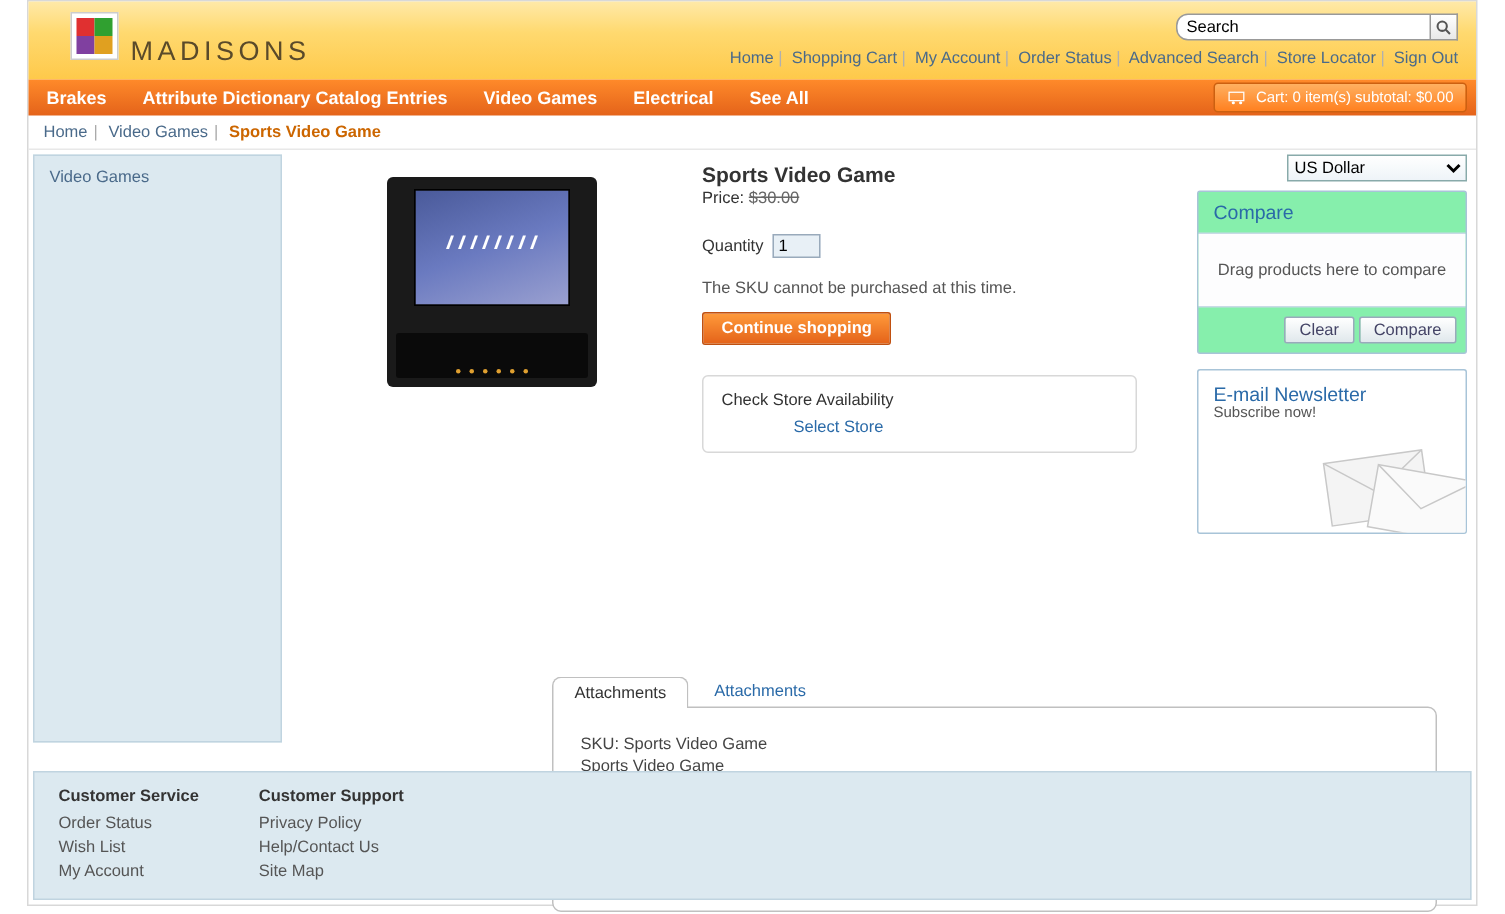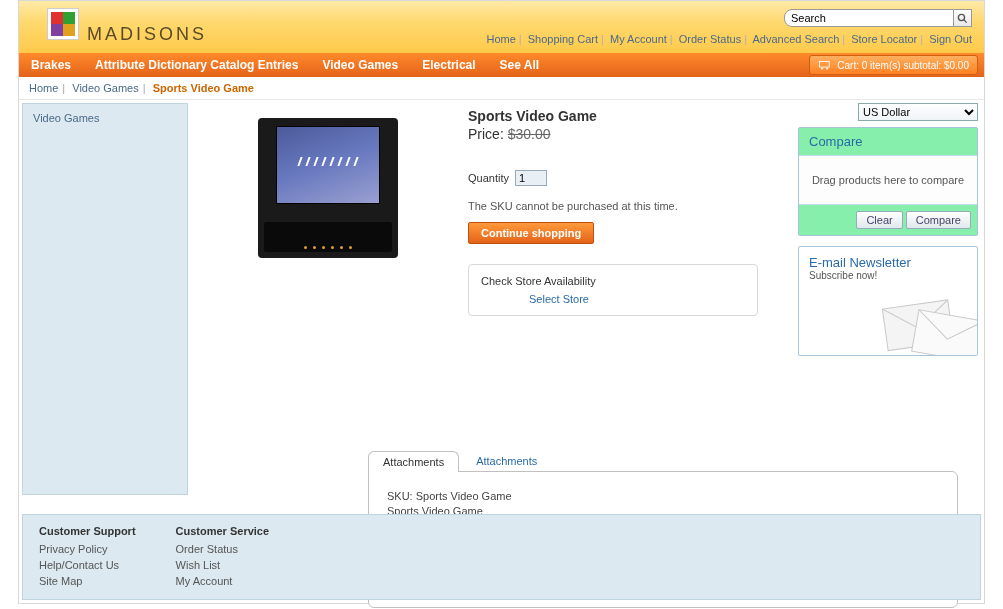--- a/index.html
+++ b/index.html
@@ -38,21 +38,21 @@
 .prod-img { width:140px; height:140px; background:#1a1a1a; border-radius:4px; position:relative; margin:0 auto; }
 .prod-screen { position:absolute; left:18px; top:8px; width:104px; height:78px; background:linear-gradient(160deg,#4a5a9a 0%,#6a7ac0 50%,#9aa0d0 100%); border:1px solid #000; }
 .prod-row { position:absolute; left:50%; top:40%; transform:translateX(-50%); display:flex; }
 .prod-row i { width:2px; height:9px; background:#fff; margin:0 3px; transform:skewX(-20deg); }
 .prod-base { position:absolute; left:6px; bottom:6px; right:6px; height:30px; background:#0a0a0a; border-radius:2px; }
 .prod-leds { position:absolute; bottom:3px; left:50%; transform:translateX(-50%); display:flex; }
 .prod-leds i { width:3px; height:3px; background:#e0a030; margin:0 3px; border-radius:50%; }
 
 .prod-info { position:absolute; left:280px; top:8px; width:310px; }
 .prod-title { font-size:14px; font-weight:bold; color:#333; margin-bottom:2px; }
-.price-row { font-size:14px; margin-bottom:28px; }
+.price-row { font-size:11px; margin-bottom:18px; }
 .price-row .strike { text-decoration:line-through; color:#666; }
 .qty-row { margin-bottom:14px; font-size:11px; display:flex; align-items:center;}
 .qty-in { width:32px; height:16px; border:1px solid #9ab; margin-left:6px; padding:0 3px; font-size:11px; background:#e8f0f6;}
 .sku-msg { font-size:11px; color:#555; margin-bottom:10px; }
 .orange-btn { display:inline-block; background:linear-gradient(#ff9a3a,#e4631a); color:#fff; font-size:11px; font-weight:bold; padding:4px 12px; border:1px solid #c05010; border-radius:2px; cursor:pointer; margin-bottom:20px; }
 .avail-box { border:1px solid #d8d8d8; border-radius:4px; padding:10px 12px; width:290px; }
 .avail-box .t { font-size:11px; margin-bottom:6px; }
 .avail-box a { color:#2a6aa8; font-size:11px; text-decoration:none; cursor:pointer;margin-left:48px; }
 
 .right { width:186px; padding:3px 6px 0 0; }
@@ -229,27 +229,27 @@
                 <rect x="48" y="30" width="66" height="42" fill="#fafafa" stroke="#c8c8c8"></rect>
                 <polyline points="48,30 81,54 114,30" fill="none" stroke="#c8c8c8"></polyline>
               </g>
       </svg>
     </div>
   </div>
 </div>
 
 <div class="footer">
   <div class="fcol">
+    <h4>Customer Service</h4>
+    <a>Order Status</a>
+    <a>Wish List</a>
+    <a>My Account</a>
+  </div>
+  <div class="fcol">
     <h4>Customer Support</h4>
     <a>Privacy Policy</a>
     <a>Help/Contact Us</a>
     <a>Site Map</a>
   </div>
-  <div class="fcol">
-    <h4>Customer Service</h4>
-    <a>Order Status</a>
-    <a>Wish List</a>
-    <a>My Account</a>
-  </div>
 </div>
 
 </div>
 </div>
 
 </body></html>

